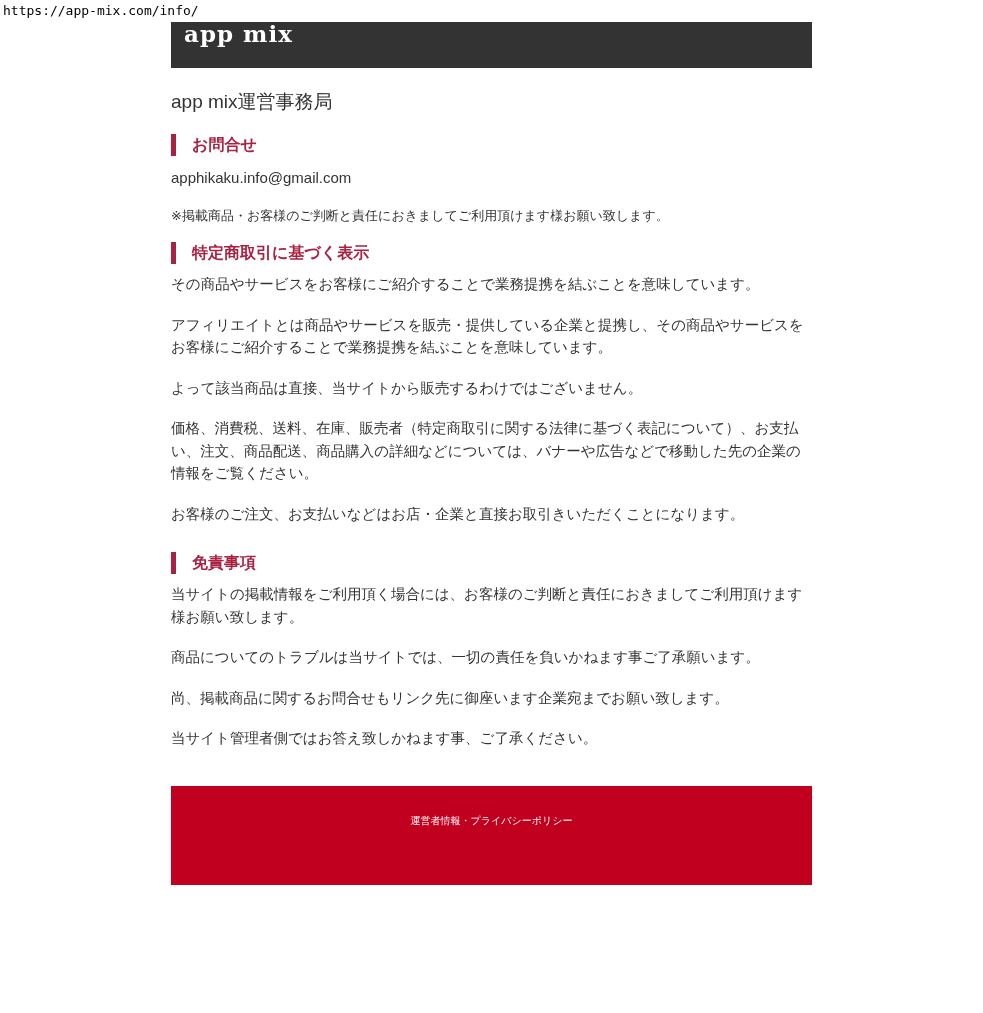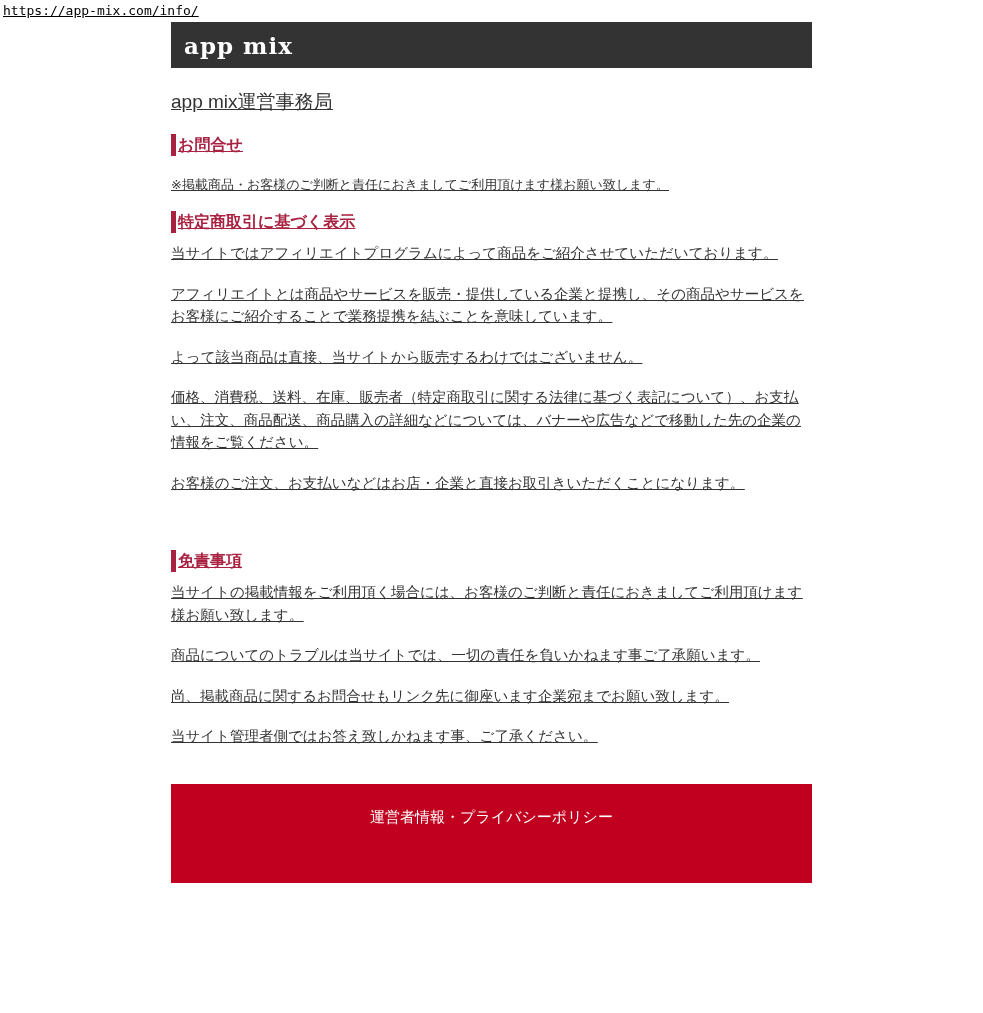--- a/index.html
+++ b/index.html
@@ -1,61 +1,61 @@
 <!DOCTYPE html>
 <html lang="ja"><head>
 <meta charset="utf-8">
 <style>
   :root{
     --accent:#aa2241;
     --footer-red:#c1001f;
     --header-dark:#333333;
     --text:#333333;
   }
-  *{box-sizing:border-box;text-decoration:underline;}
+  *{box-sizing:border-box;}
   html,body{margin:0;padding:0;}
   body{
     width:983px;height:1013px;position:relative;background:#ffffff;
     font-family:"Liberation Sans","DejaVu Sans",sans-serif;color:var(--text);
     overflow:hidden;
   }
   .url-bar{
     position:absolute;top:3px;left:3px;
     font-family:"DejaVu Sans Mono","Liberation Mono",monospace;
     font-size:13px;color:#000;white-space:nowrap;
   }
   .page{position:absolute;left:171px;top:22px;width:641px;}
   .site-header{
     background:var(--header-dark);height:46px;display:flex;
-    padding:12px 13px;
+    padding:0 13px;
   }
   .site-logo{
     font-family:"DejaVu Serif","Liberation Serif",serif;font-weight:bold;
     font-size:23px;color:#ffffff;letter-spacing:1px;line-height:1;
     text-decoration:none;cursor:pointer;
   }
   .operator{margin:25px 0 0;font-size:19px;line-height:18px;}
   .section-heading{
     margin:0;font-size:16px;font-weight:bold;color:var(--accent);
-    border-left:5px solid var(--accent);padding-left:2px;line-height:22px;
+    border-left:5px solid var(--accent);padding-left:16px;line-height:22px;
   }
   .sec-contact .section-heading{margin-top:23px;}
   .sec-tokutei{margin-top:18px;}
-  .sec-disclaimer{margin-top:56px;}
+  .sec-disclaimer{margin-top:27px;}
   .email{margin:13px 0 0;font-size:15px;line-height:18px;}
   .note{margin:21px 0 0;font-size:13px;line-height:16px;}
   .para{margin:18px 0 0;font-size:14.5px;line-height:22.5px;}
   .sec-tokutei .para:first-of-type,
   .sec-disclaimer .para:first-of-type{margin-top:9px;}
   .site-footer{
     margin-top:36px;background:var(--footer-red);height:99px;
     text-align:center;color:#ffffff;padding-top:24px;
   }
   .footer-link{
-    color:#ffffff;font-size:15px;text-decoration:none;cursor:pointer;
+    color:#ffffff;font-size:10px;text-decoration:none;cursor:pointer;
     display:inline-block;line-height:16px;
   }
   .copyright{margin:15px 0 0;font-size:13.5px;line-height:16px;}
 </style>
 </head>
 <body>
 
 <div class="url-bar">https://app-mix.com/info/</div>
 
 <div class="page">
@@ -63,26 +63,27 @@
   <header class="site-header">
     <a class="site-logo">app mix</a>
   </header>
 
   <main>
 
     <p class="operator">app mix運営事務局</p>
 
     <section class="sec-contact">
       <h2 class="section-heading">お問合せ</h2>
+      <p class="email">apphikaku.info@gmail.com</p>
       <p class="note">※掲載商品・お客様のご判断と責任におきましてご利用頂けます様お願い致します。</p>
     </section>
 
     <section class="sec-tokutei">
       <h2 class="section-heading">特定商取引に基づく表示</h2>
-      <p class="para">当サイトではアフィリエイトプログラムによって商品をご紹介させていただいております。</p>
+      <p class="para">その商品やサービスをお客様にご紹介することで業務提携を結ぶことを意味しています。</p>
       <p class="para">アフィリエイトとは商品やサービスを販売・提供している企業と提携し、その商品やサービスをお客様にご紹介することで業務提携を結ぶことを意味しています。</p>
       <p class="para">よって該当商品は直接、当サイトから販売するわけではございません。</p>
       <p class="para">価格、消費税、送料、在庫、販売者（特定商取引に関する法律に基づく表記について）、お支払い、注文、商品配送、商品購入の詳細などについては、バナーや広告などで移動した先の企業の情報をご覧ください。</p>
       <p class="para">お客様のご注文、お支払いなどはお店・企業と直接お取引きいただくことになります。</p>
     </section>
 
     <section class="sec-disclaimer">
       <h2 class="section-heading">免責事項</h2>
       <p class="para">当サイトの掲載情報をご利用頂く場合には、お客様のご判断と責任におきましてご利用頂けます様お願い致します。</p>
       <p class="para">商品についてのトラブルは当サイトでは、一切の責任を負いかねます事ご了承願います。</p>

